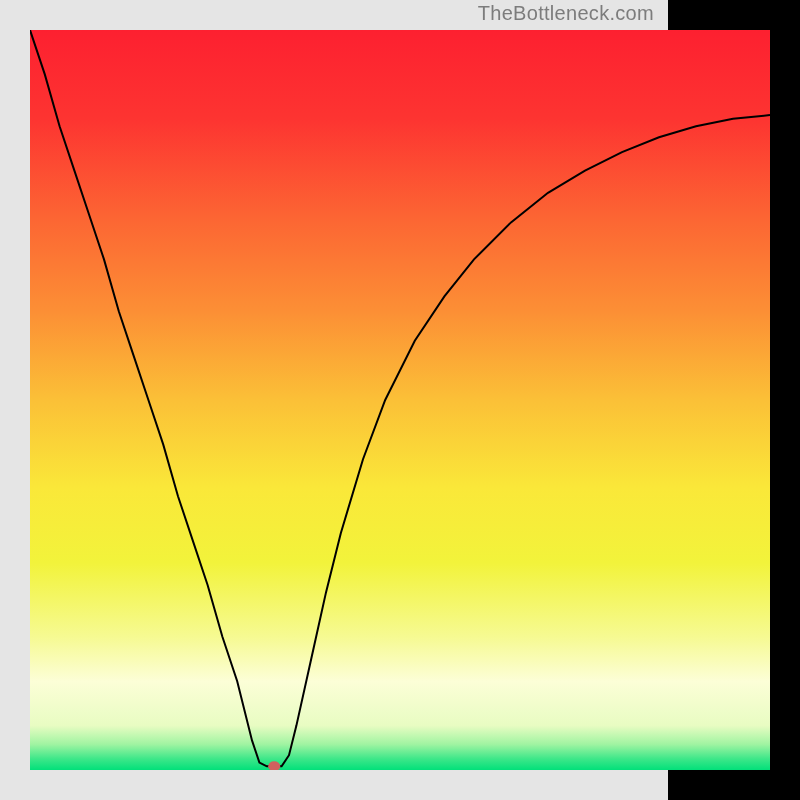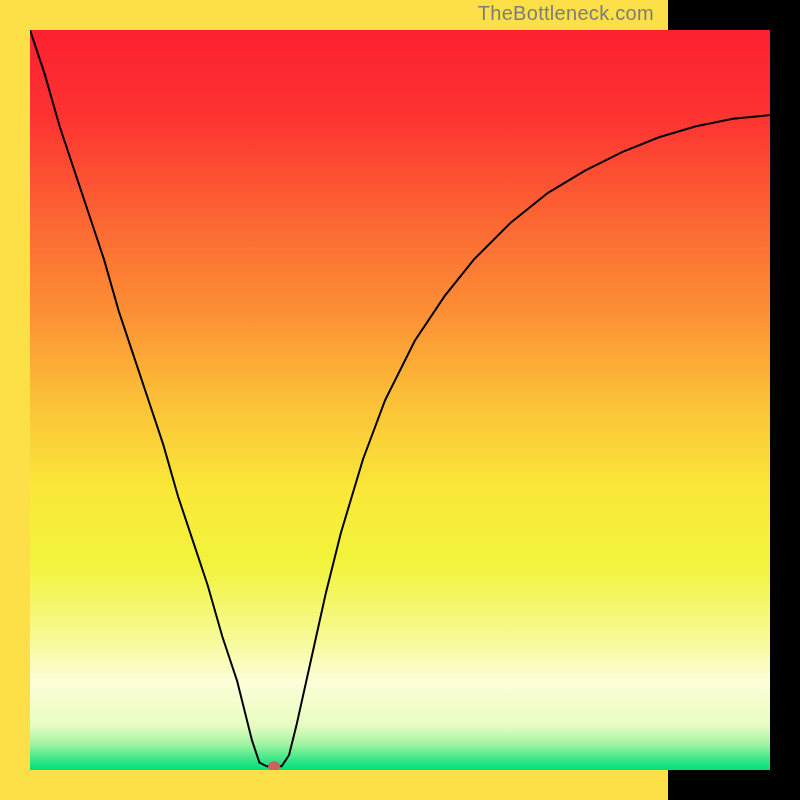--- a/index.html
+++ b/index.html
@@ -8,21 +8,21 @@
     width: 800px;
     height: 800px;
     background: #000;
     font-family: Arial, Helvetica, sans-serif;
     overflow: hidden;
   }
   .frame {
     position: relative;
     width: 668px;
     height: 800px;
-    background: #fde047;
+    background: #e5e5e5;
   }
   .watermark {
     position: absolute;
     top: 2px;
     right: 14px;
     color: #7c7c7c;
     font-size: 20px;
     letter-spacing: 0.3px;
     font-weight: 500;
     user-select: none;

